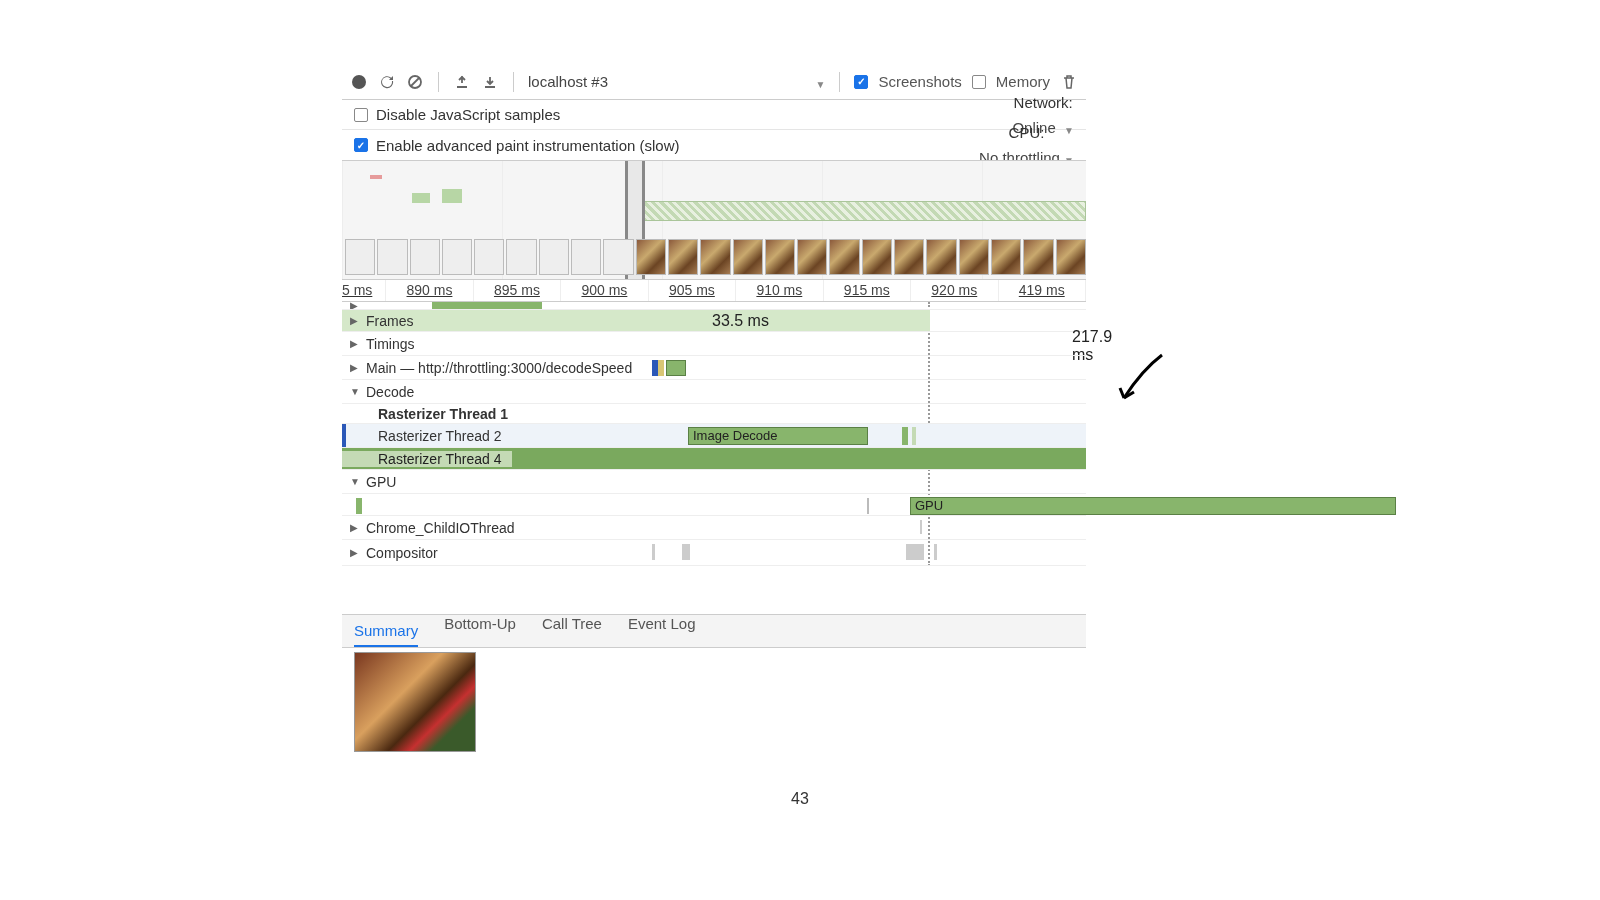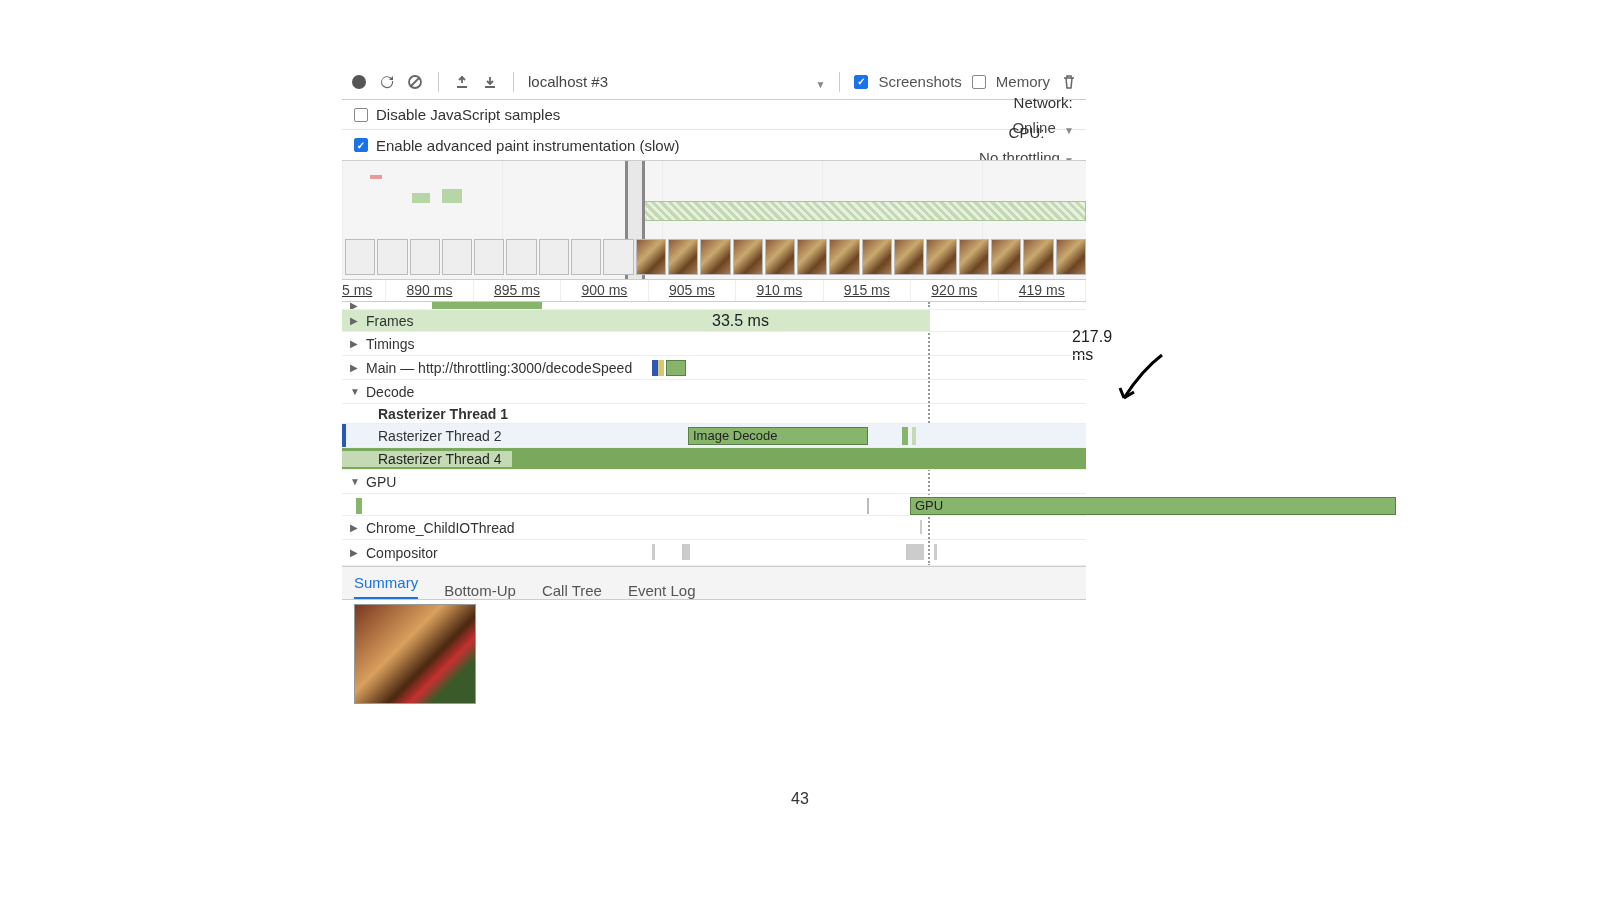--- a/index.html
+++ b/index.html
@@ -36,21 +36,21 @@
   .tri { font-size:10px; color:#666; width:12px; display:inline-block; }
   .track-body { flex:1; position:relative; height:100%; }
   .frames-bg { background: linear-gradient(to right, #d5e8c9 0%, #d5e8c9 79%, #fff 79%, #fff 100%); }
   .frame-text { position:absolute; font-size:16px; color:#222; }
   .seg { position:absolute; height:16px; top:4px; border:1px solid #666;text-align:center; }
   .seg-green { background:#88b56c; border-color:#5a8045; }
   .seg-gray { background:#ccc; border-color:#999; }
   .seg-label { position:absolute; left:4px; top:0; font-size:13px; color:#222; }
   .full-green { background:#7aa95e; }
   .arrow-ann { position:absolute; left:460px; top:-30px; }
-  .tabs-bar { height:34px; border-top:1px solid #ccc; border-bottom:1px solid #ccc; background:#f4f4f4; display:flex; align-items:flex-end; gap:26px; padding-left:12px; font-size:15px; color:#555;}
+  .tabs-bar { height:34px; border-top:1px solid #ccc; border-bottom:1px solid #ccc; background:#f4f4f4; display:flex; align-items:flex-start; gap:26px; padding-left:12px; font-size:15px; color:#555;margin-top:48px;}
   .tab { cursor:default; }
   .tab.active { color:#1a73e8; border-bottom:2px solid #1a73e8; height:100%; display:flex; align-items:center;}
   .preview-img { width:122px; height:100px; margin:4px 0 0 12px; background:linear-gradient(135deg,#7a3820,#d9a05e 40%,#4a2810 60%,#c63030 70%,#3a5a2a 80%); border:1px solid #999;}
   .page-num { position:absolute; left:0; right:0; top:790px; text-align:center; font-size:16px; color:#333;}
   .sub-row { padding-left:36px !important; }
 </style>
 </head>
 <body>
 
 <div class="panel">

